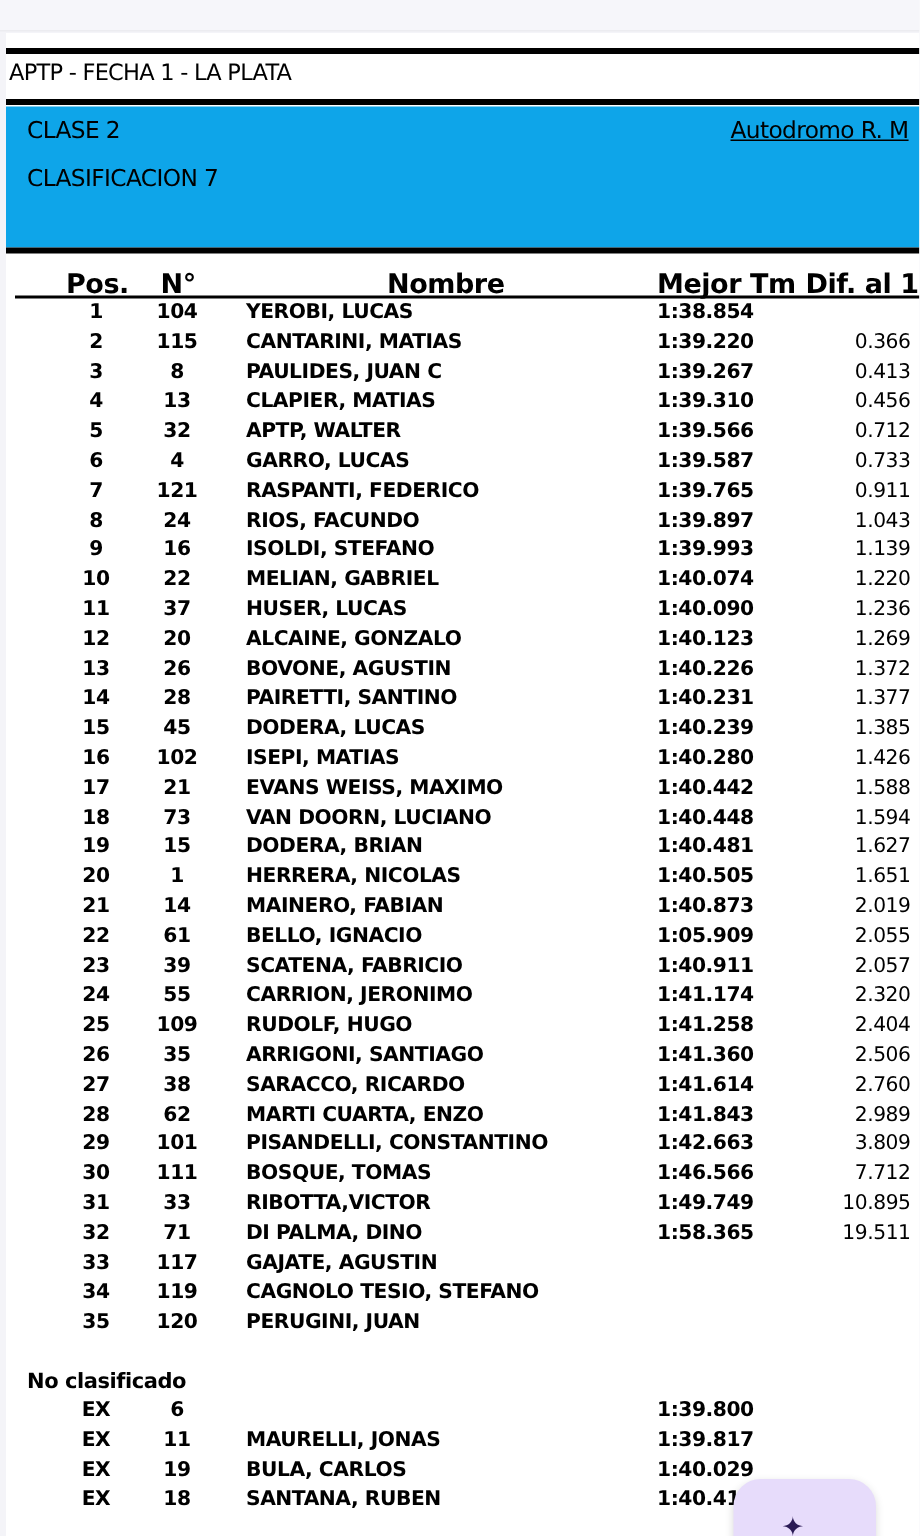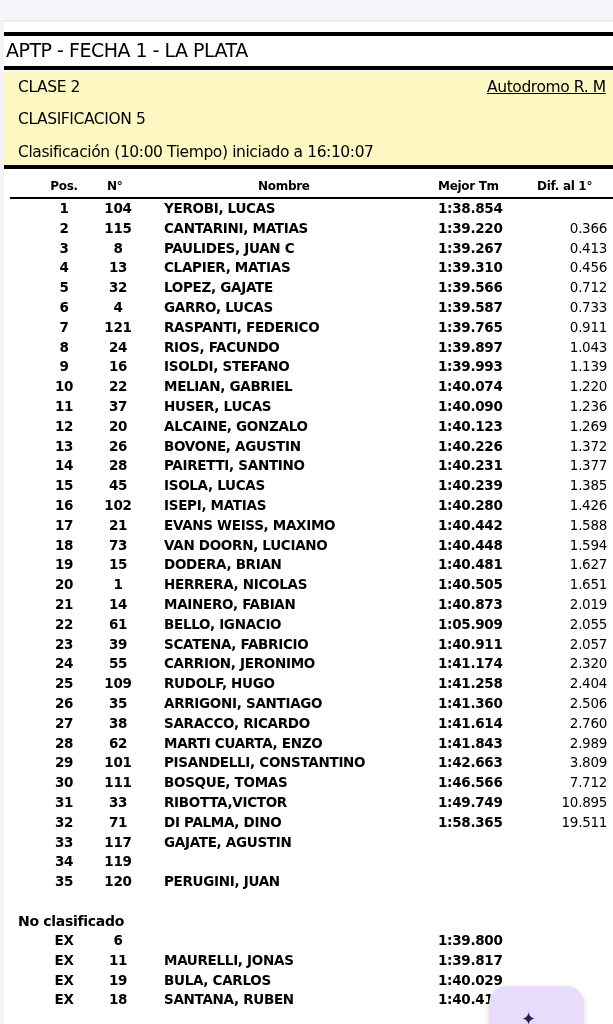--- a/index.html
+++ b/index.html
@@ -5,25 +5,25 @@
     html, body { margin: 0; padding: 0; }
     body {
       width: 613px; height: 1024px; overflow: hidden; position: relative;
       background: #f4f4f8;
       font-family: "DejaVu Sans", "Liberation Sans", sans-serif;
       color: #000;
     }
     .topbar { position: absolute; left: 0; top: 0; width: 613px; height: 20px; background: #f6f6fa; border-bottom: 1px solid #ececf0; }
     .page { position: absolute; left: 4px; top: 22px; width: 609px; height: 1002px; background: #fff; overflow: hidden; }
     .rule-thick { position: absolute; left: 0; right: 0; height: 4px; background: #000; }
-    .title { position: absolute; left: 2px; top: 17px; font-size: 19px; letter-spacing: -0.5px; white-space: nowrap; }
-    .panel { position: absolute; left: 0; right: 0; top: 49px; height: 94px; background: #fef9c3; }
+    .title { position: absolute; left: 2px; top: 17px; font-size: 15px; letter-spacing: -0.5px; white-space: nowrap; }
+    .panel { position: absolute; left: 0; right: 0; top: 49px; height: 94px; background: #0ea5e9; }
     .panel .line { position: absolute; left: 14px; font-size: 15.5px; letter-spacing: -0.4px; white-space: nowrap; }
     .panel .venue { position: absolute; left: 483px; top: 7px; font-size: 15.5px; letter-spacing: -0.4px; white-space: nowrap; text-decoration: underline; }
-    .hdr { position: absolute; left: 0; right: 0; top: 154px; height: 20px; font-weight: bold; font-size: 12px; letter-spacing: -0.3px; }
+    .hdr { position: absolute; left: 0; right: 0; top: 154px; height: 20px; font-weight: bold; font-size: 18px; letter-spacing: -0.3px; }
     .hdr span { position: absolute; top: 3px; white-space: nowrap; }
     .thin-rule { position: absolute; left: 6px; right: 0; top: 175px; height: 1.5px; background: #000; }
     .rows { position: absolute; left: 0; right: 0; top: 177px; }
     .row { position: relative; height: 19.8px; font-size: 13.5px; letter-spacing: -0.3px; }
     .row span { position: absolute; top: 1px; white-space: nowrap; }
     .c-pos { width: 40px; left: 40px; text-align: center; font-weight: bold; }
     .c-num { width: 50px; left: 89px; text-align: center; font-weight: bold; }
     .c-name { left: 160px; font-weight: bold; }
     .c-best { left: 434px; font-weight: bold; }
     .c-diff { right: 6px; text-align: center; font-weight: normal; }
@@ -38,22 +38,21 @@
 <div class="topbar"></div>
 
 <div class="page">
   <div class="rule-thick" style="top:10px;"></div>
   <div class="title">APTP - FECHA 1 - LA PLATA</div>
   <div class="rule-thick" style="top:44px;"></div>
 
   <div class="panel">
     <div class="line" style="top:7px;">CLASE 2</div>
     <div class="venue">Autodromo R. M</div>
-    <div class="line" style="top:39px;">CLASIFICACION 5</div>
-    <div class="line" style="top:72px;">Clasificación  (10:00 Tiempo) iniciado a 16:10:07</div>
+    <div class="line" style="top:39px;">CLASIFICACION 7</div>
   </div>
   <div class="rule-thick" style="top:143px;"></div>
 
   <div class="hdr">
     <span style="left:40px;width:40px;text-align:center;">Pos.</span>
     <span style="left:103px;">N°</span>
     <span style="left:254px;">Nombre</span>
     <span style="left:434px;text-align:right;">Mejor Tm</span>
     <span style="left:533px;">Dif. al 1°</span>
   </div>
@@ -84,21 +83,21 @@
       <div class="row">
         <span class="c-pos">4</span>
         <span class="c-num">13</span>
         <span class="c-name">CLAPIER, MATIAS</span>
         <span class="c-best">1:39.310</span>
         <span class="c-diff">0.456</span>
       </div>
       <div class="row">
         <span class="c-pos">5</span>
         <span class="c-num">32</span>
-        <span class="c-name">LOPEZ, GAJATE</span>
+        <span class="c-name">APTP, WALTER</span>
         <span class="c-best">1:39.566</span>
         <span class="c-diff">0.712</span>
       </div>
       <div class="row">
         <span class="c-pos">6</span>
         <span class="c-num">4</span>
         <span class="c-name">GARRO, LUCAS</span>
         <span class="c-best">1:39.587</span>
         <span class="c-diff">0.733</span>
       </div>
@@ -154,21 +153,21 @@
       <div class="row">
         <span class="c-pos">14</span>
         <span class="c-num">28</span>
         <span class="c-name">PAIRETTI, SANTINO</span>
         <span class="c-best">1:40.231</span>
         <span class="c-diff">1.377</span>
       </div>
       <div class="row">
         <span class="c-pos">15</span>
         <span class="c-num">45</span>
-        <span class="c-name">ISOLA, LUCAS</span>
+        <span class="c-name">DODERA, LUCAS</span>
         <span class="c-best">1:40.239</span>
         <span class="c-diff">1.385</span>
       </div>
       <div class="row">
         <span class="c-pos">16</span>
         <span class="c-num">102</span>
         <span class="c-name">ISEPI, MATIAS</span>
         <span class="c-best">1:40.280</span>
         <span class="c-diff">1.426</span>
       </div>
@@ -287,20 +286,21 @@
       <div class="row">
         <span class="c-pos">33</span>
         <span class="c-num">117</span>
         <span class="c-name">GAJATE, AGUSTIN</span>
         <span class="c-best"></span>
         <span class="c-diff"></span>
       </div>
       <div class="row">
         <span class="c-pos">34</span>
         <span class="c-num">119</span>
+        <span class="c-name">CAGNOLO TESIO, STEFANO</span>
         <span class="c-best"></span>
         <span class="c-diff"></span>
       </div>
       <div class="row">
         <span class="c-pos">35</span>
         <span class="c-num">120</span>
         <span class="c-name">PERUGINI, JUAN</span>
         <span class="c-best"></span>
         <span class="c-diff"></span>
       </div>

